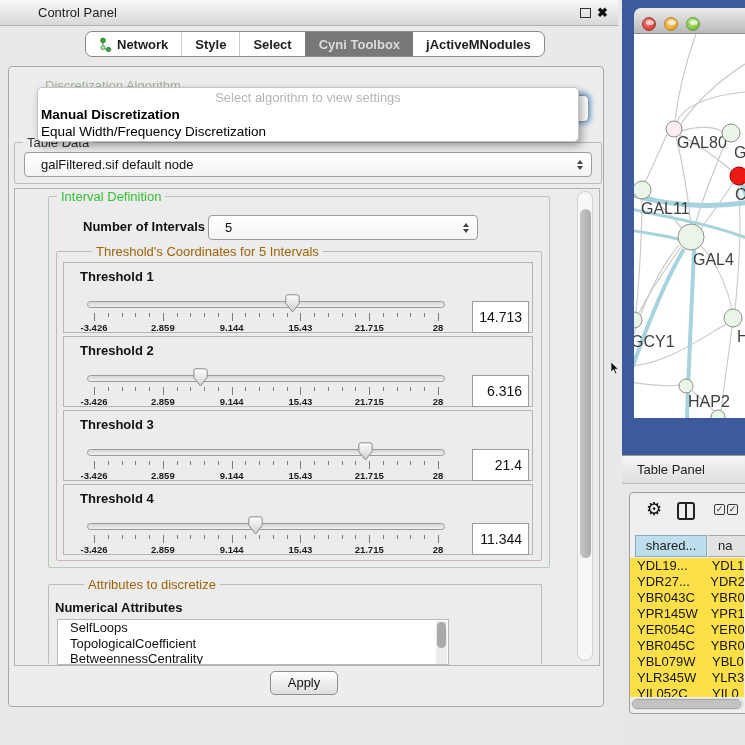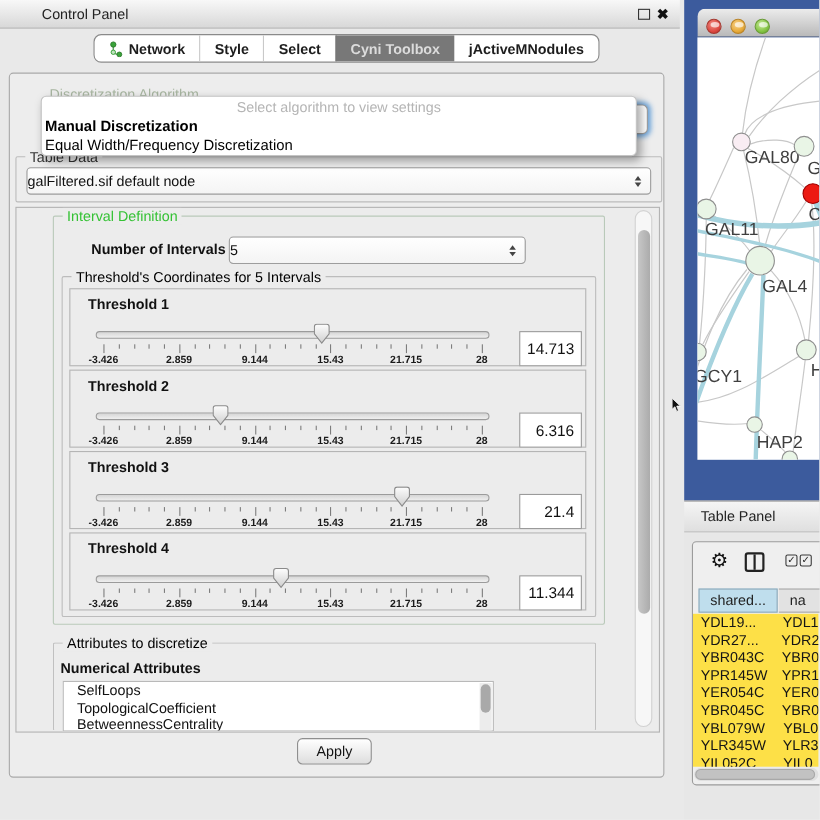--- a/index.html
+++ b/index.html
@@ -20,25 +20,25 @@
   .seg-tabs .seg:first-child { border-left:none; }
   .seg-tabs .seg.sel { background:#787878; color:#dcdcdc; border-left:1px solid #787878; }
   .seg-tabs .seg.sel + .seg { border-left:none; }
 
   .outer-box { position:absolute; left:8px; top:66px; width:596px; height:641px;
     background:#ededed; border:1px solid #a9a9a9; border-radius:4px; }
 
   .group { position:absolute; border:1px solid #bcbcbc; border-radius:2px; }
   .group-label { position:absolute; top:-8px; left:8px; background:#ededed; padding:0 4px; font-size:13px; line-height:15px; white-space:nowrap; }
   .lbl-green { color:#35c235; }
-  .lbl-blue { color:#000000; }
+  .lbl-blue { color:#a16207;margin-left:27px; }
   .lbl-plain { color:#333; }
 
   .combo { position:absolute; background:linear-gradient(#ffffff,#f4f4f4); border:1px solid #9d9d9d;
-    border-radius:4px; font-size:13px; color:#111; display:flex; align-items:center; padding-left:0; }
+    border-radius:4px; font-size:13px; color:#111; display:flex; align-items:center; padding-left:16px; }
   .combo .spin { position:absolute; right:8px; top:50%; transform:translateY(-50%); display:flex; flex-direction:column; gap:2px; }
   .combo .spin i { display:block; width:0; height:0; border-left:3.5px solid transparent; border-right:3.5px solid transparent; }
   .combo .spin .up { border-bottom:4px solid #444; }
   .combo .spin .dn { border-top:4px solid #444; }
 
   
   .combo-sliver { position:absolute; left:553px; top:95px; width:36px; height:27px; background:#fff;
     border:1px solid #9d9d9d; border-radius:5px; box-shadow:0 0 5px 2px #6ea5da; z-index:5; }
   .clipped-label { position:absolute; left:45px; top:78px; height:10px; overflow:hidden;
     font-size:13px; color:#a7b5a0; z-index:6; white-space:nowrap; }

